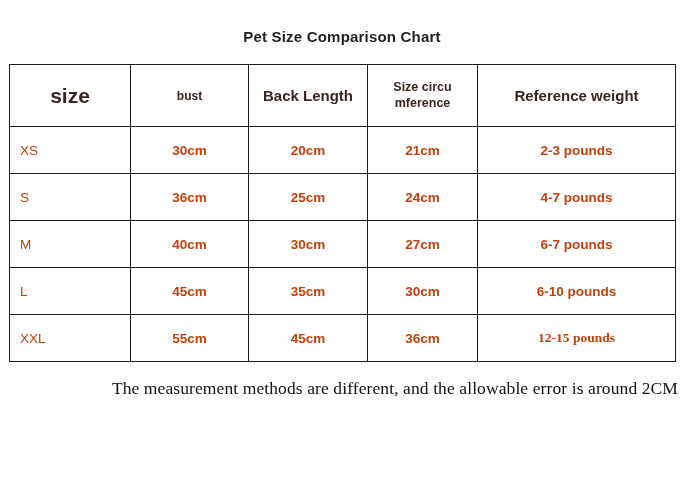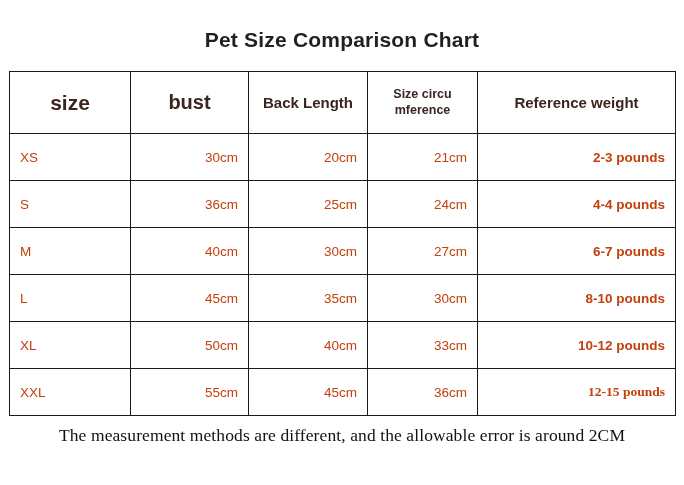--- a/index.html
+++ b/index.html
@@ -16,21 +16,21 @@
   }
   .page {
     position: relative;
     width: 684px;
     height: 485px;
     box-sizing: border-box;
   }
   .chart-title {
     text-align: center;
     font-family: "Liberation Sans", sans-serif;
-    font-size: 21px;
+    font-size: 15px;
     font-weight: bold;
     color: #231f20;
     padding-top: 28px;
     padding-bottom: 0;
     letter-spacing: 0.2px;
   }
   .table-wrap {
     margin: 19px 9px 0 9px;
   }
   table.size-table {
@@ -55,21 +55,21 @@
     height: 61px;
     text-align: center;
     font-weight: bold;
     color: #3a2520;
   }
   td.h-size {
     font-size: 21px;
     color: #2b1a14;
   }
   td.h-bust {
-    font-size: 20px;
+    font-size: 12px;
     color: #3b2a1f;
   }
   td.h-back {
     font-size: 15px;
     color: #1d1d1d;
     margin-left: 44px;
   }
   td.h-neck {
     font-size: 12.5px;
     line-height: 1.25;
@@ -83,41 +83,42 @@
   tr.data-row td {
     height: 46px;
     font-size: 13.5px;
     color: #c2410c;
   }
   td.cell-size {
     text-align: left;
     padding-left: 10px;
   }
   td.cell-num {
-    text-align: right;
+    text-align: center;
+    font-weight: bold;
   }
   td.cell-weight {
-    text-align: right;
+    text-align: center;
     font-weight: bold;
     color: #241008;
   }
   
   .w0 { font-size: 16px; }
   .w1 { font-size: 14.5px; }
   .w2 { font-size: 14.5px; }
   .w3 { font-size: 13px; font-weight: normal; color: #2a2a2a; }
   .w4 { font-size: 12.5px; font-weight: normal; color: #2a2a2a; }
   .w5 { font-size: 12.5px; font-weight: normal; color: #2a2a2a; font-family: Liberation Serif, serif; }
 
   .footnote {
     font-family: "Liberation Serif", serif;
     font-size: 17.5px;
     color: #111111;
-    text-align: center;
-    margin-top: 9px;
+    text-align: right;
+    margin-top: 16px;
     padding: 0 6px;
     letter-spacing: 0.1px;
   }
 </style>
 </head>
 <body>
 
 <div class="page">
 
   <div class="chart-title">Pet Size Comparison Chart</div>
@@ -149,46 +150,39 @@
           <td class="cell-num">20cm</td>
           <td class="cell-num">21cm</td>
           <td class="cell-weight w0">2-3 pounds</td>
         </tr>
 
         <tr class="data-row">
           <td class="cell-size">S</td>
           <td class="cell-num">36cm</td>
           <td class="cell-num">25cm</td>
           <td class="cell-num">24cm</td>
-          <td class="cell-weight w1">4-4 pounds</td>
+          <td class="cell-weight w1">4-7 pounds</td>
         </tr>
 
         <tr class="data-row">
           <td class="cell-size">M</td>
           <td class="cell-num">40cm</td>
           <td class="cell-num">30cm</td>
           <td class="cell-num">27cm</td>
           <td class="cell-weight w2">6-7 pounds</td>
         </tr>
 
         <tr class="data-row">
           <td class="cell-size">L</td>
           <td class="cell-num">45cm</td>
           <td class="cell-num">35cm</td>
           <td class="cell-num">30cm</td>
-          <td class="cell-weight w3">8-10 pounds</td>
+          <td class="cell-weight w3">6-10 pounds</td>
         </tr>
 
-        <tr class="data-row">
-          <td class="cell-size">XL</td>
-          <td class="cell-num">50cm</td>
-          <td class="cell-num">40cm</td>
-          <td class="cell-num">33cm</td>
-          <td class="cell-weight w4">10-12 pounds</td>
-        </tr>
 
         <tr class="data-row">
           <td class="cell-size">XXL</td>
           <td class="cell-num">55cm</td>
           <td class="cell-num">45cm</td>
           <td class="cell-num">36cm</td>
           <td class="cell-weight w5">12-15 pounds</td>
         </tr>
       </tbody>
     </table>

